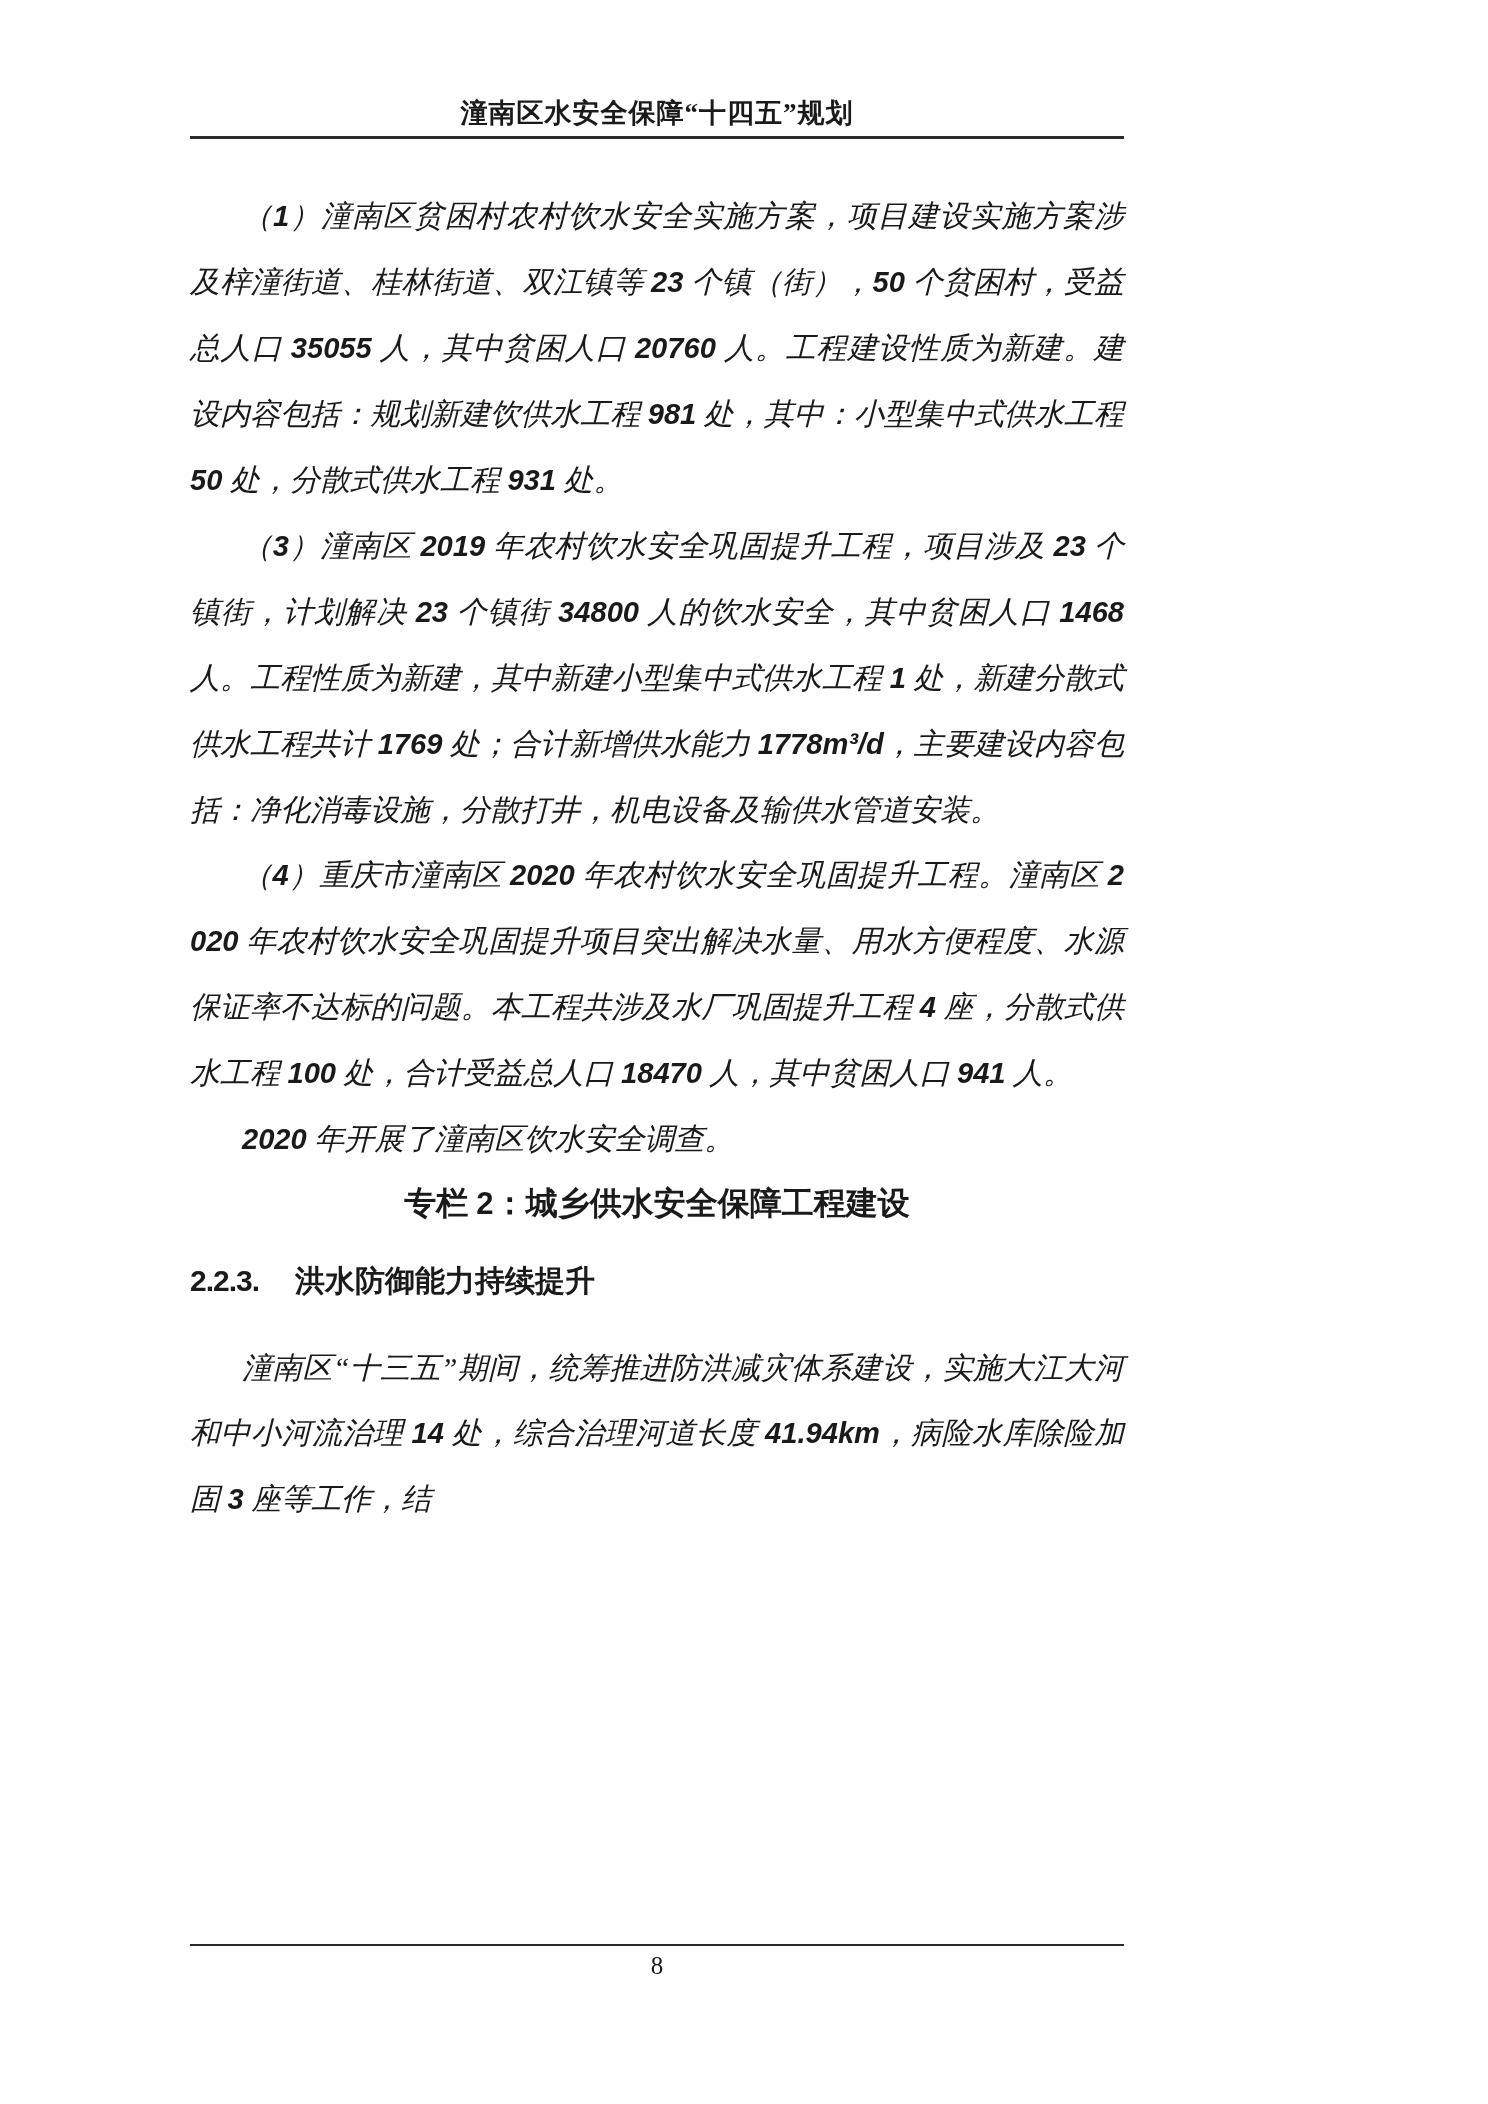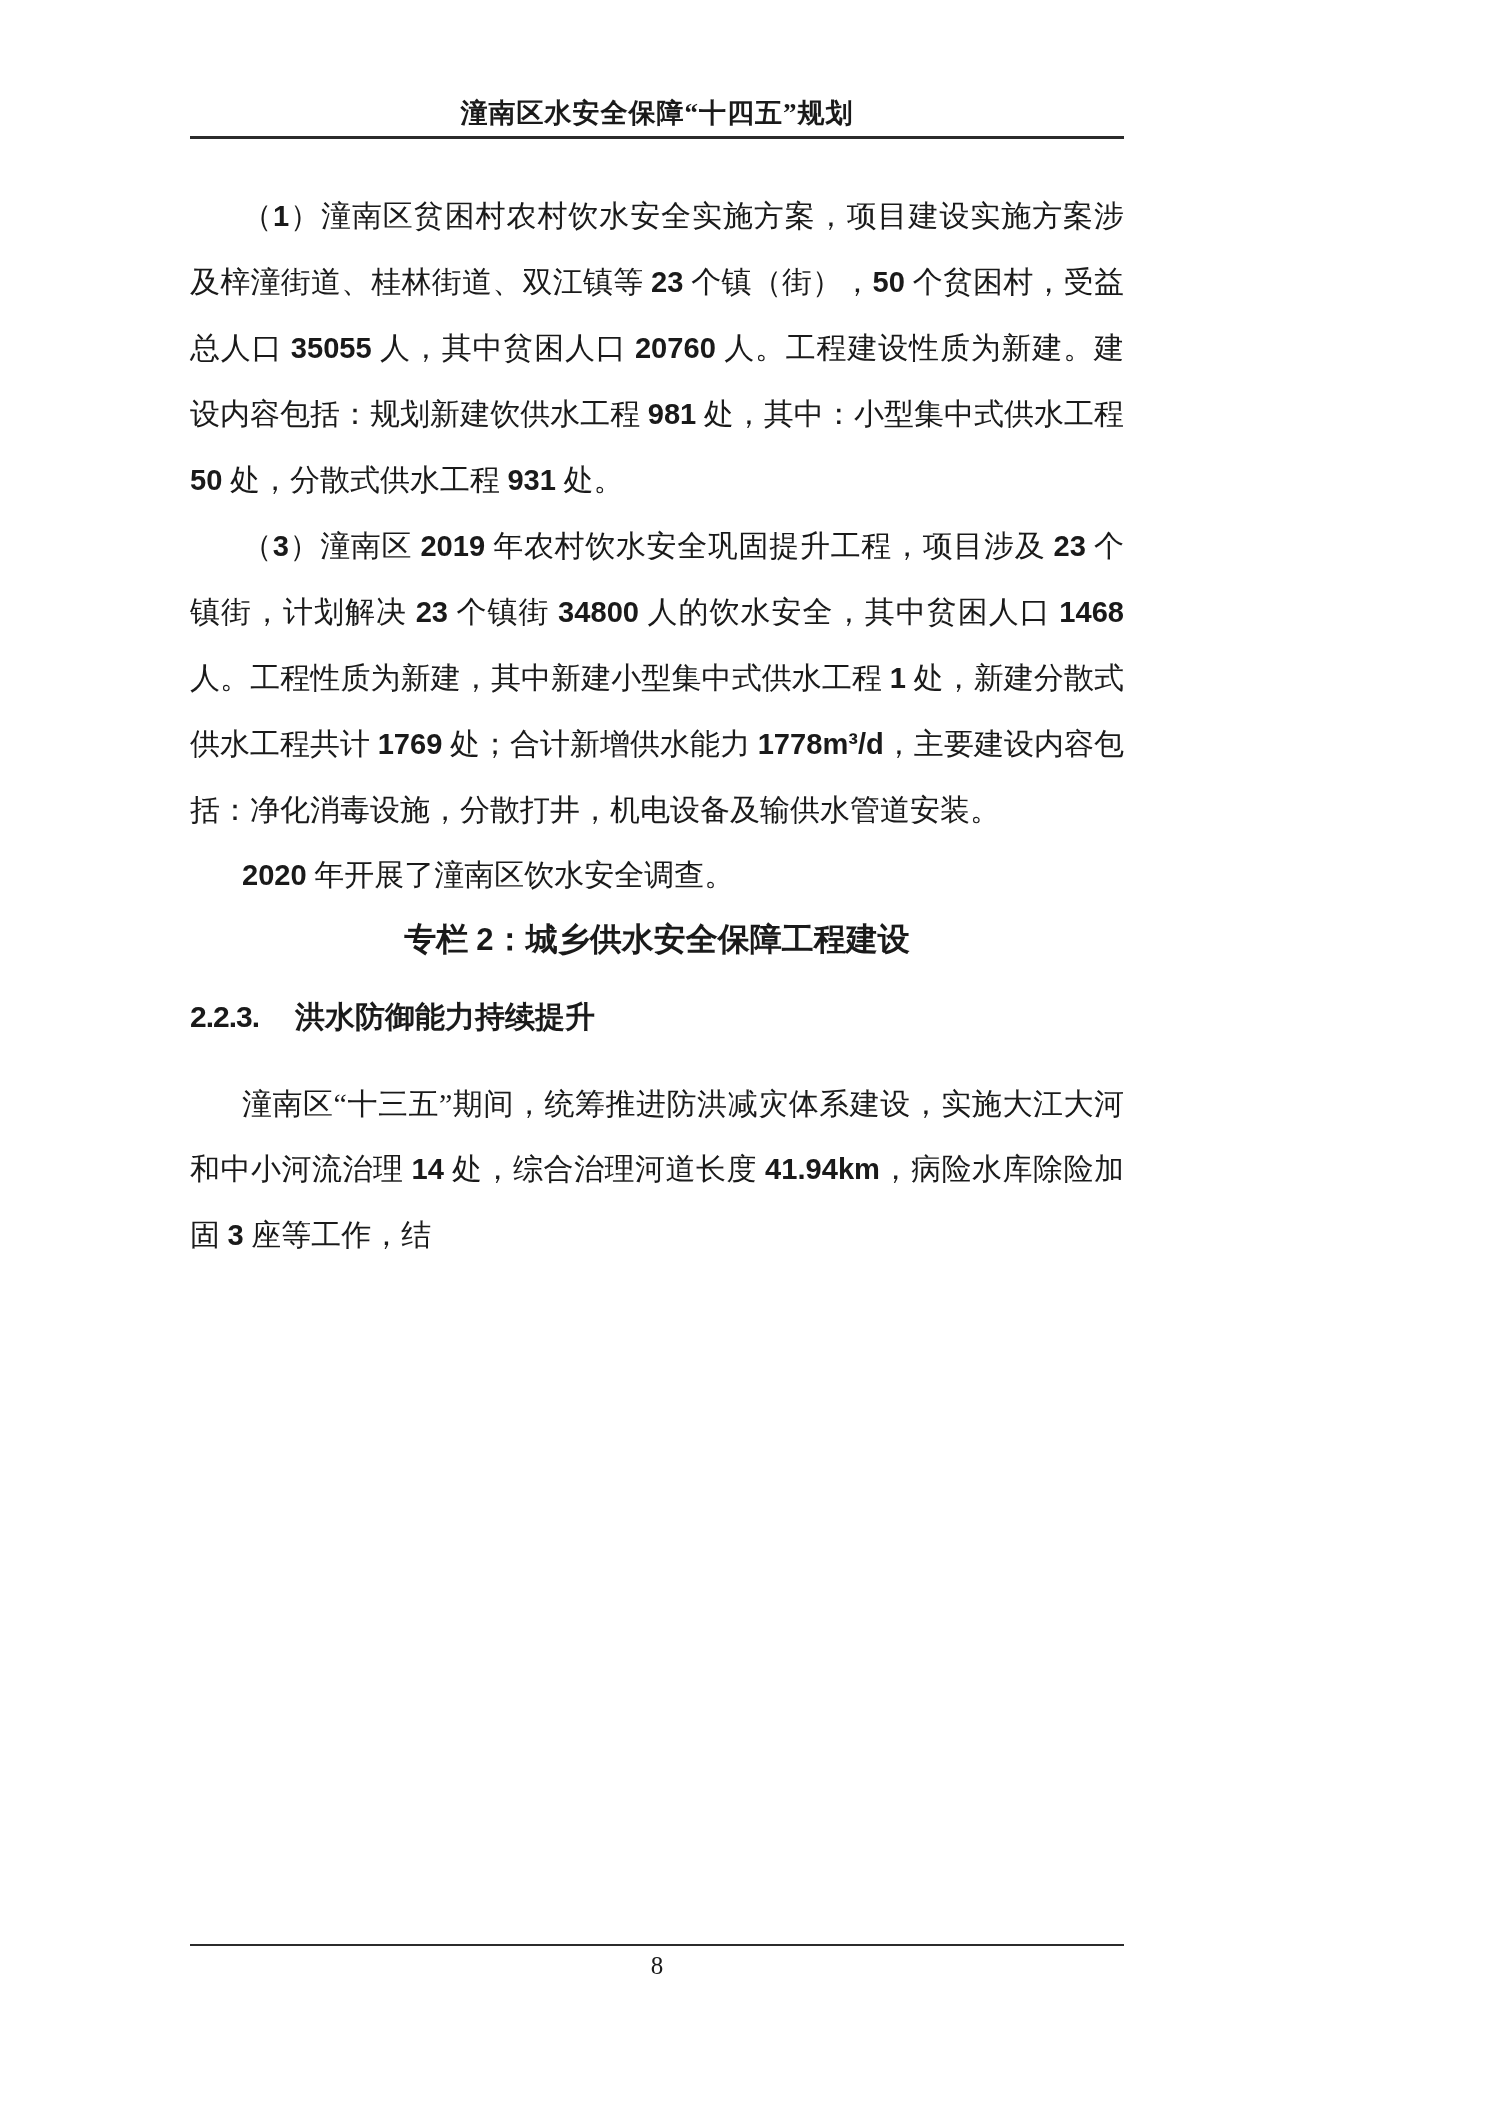--- a/index.html
+++ b/index.html
@@ -35,20 +35,21 @@
     margin: 0 188px 0 190px;
     padding-top: 44px;
   }
   .para {
     margin: 0;
     font-size: 30px;
     line-height: 65px;
     text-align: justify;
     text-indent: 52px;
     word-break: break-all;
+    font-style: italic;
   }
   .num {
     font-family: "Liberation Sans", "DejaVu Sans", sans-serif;
     font-weight: 700;
     font-size: 0.97em;
   }
   
   .box-title {
     margin: 0;
     font-size: 32px;
@@ -106,20 +107,21 @@
     <div class="doc-header-title">潼南区水安全保障“十四五”规划</div>
   </header>
 
   <main class="doc-body">
 
     <p class="para">（<span class="num">1</span>）潼南区贫困村农村饮水安全实施方案，项目建设实施方案涉及梓潼街道、桂林街道、双江镇等 <span class="num">23</span> 个镇（街），<span class="num">50</span> 个贫困村，受益总人口 <span class="num">35055</span> 人，其中贫困人口 <span class="num">20760</span> 人。工程建设性质为新建。建设内容包括：规划新建饮供水工程 <span class="num">981</span> 处，其中：小型集中式供水工程 <span class="num">50</span> 处，分散式供水工程 <span class="num">931</span> 处。</p>
 
 
     <p class="para">（<span class="num">3</span>）潼南区 <span class="num">2019</span> 年农村饮水安全巩固提升工程，项目涉及 <span class="num">23</span> 个镇街，计划解决 <span class="num">23</span> 个镇街 <span class="num">34800</span> 人的饮水安全，其中贫困人口 <span class="num">1468</span> 人。工程性质为新建，其中新建小型集中式供水工程 <span class="num">1</span> 处，新建分散式供水工程共计 <span class="num">1769</span> 处；合计新增供水能力 <span class="num">1778m³/d</span>，主要建设内容包括：净化消毒设施，分散打井，机电设备及输供水管道安装。</p>
 
+    <p class="para">（<span class="num">4</span>）重庆市潼南区 <span class="num">2020</span> 年农村饮水安全巩固提升工程。潼南区 <span class="num">2020</span> 年农村饮水安全巩固提升项目突出解决水量、用水方便程度、水源保证率不达标的问题。本工程共涉及水厂巩固提升工程 <span class="num">4</span> 座，分散式供水工程 <span class="num">100</span> 处，合计受益总人口 <span class="num">18470</span> 人，其中贫困人口 <span class="num">941</span> 人。</p>
 
     <p class="para"><span class="num">2020</span> 年开展了潼南区饮水安全调查。</p>
 
     <h3 class="box-title">专栏 <span class="num">2</span>：城乡供水安全保障工程建设</h3>
 
 
     <h2 class="section-heading">
       <span class="section-number">2.2.3.</span><span class="section-title">洪水防御能力持续提升</span>
     </h2>
 

